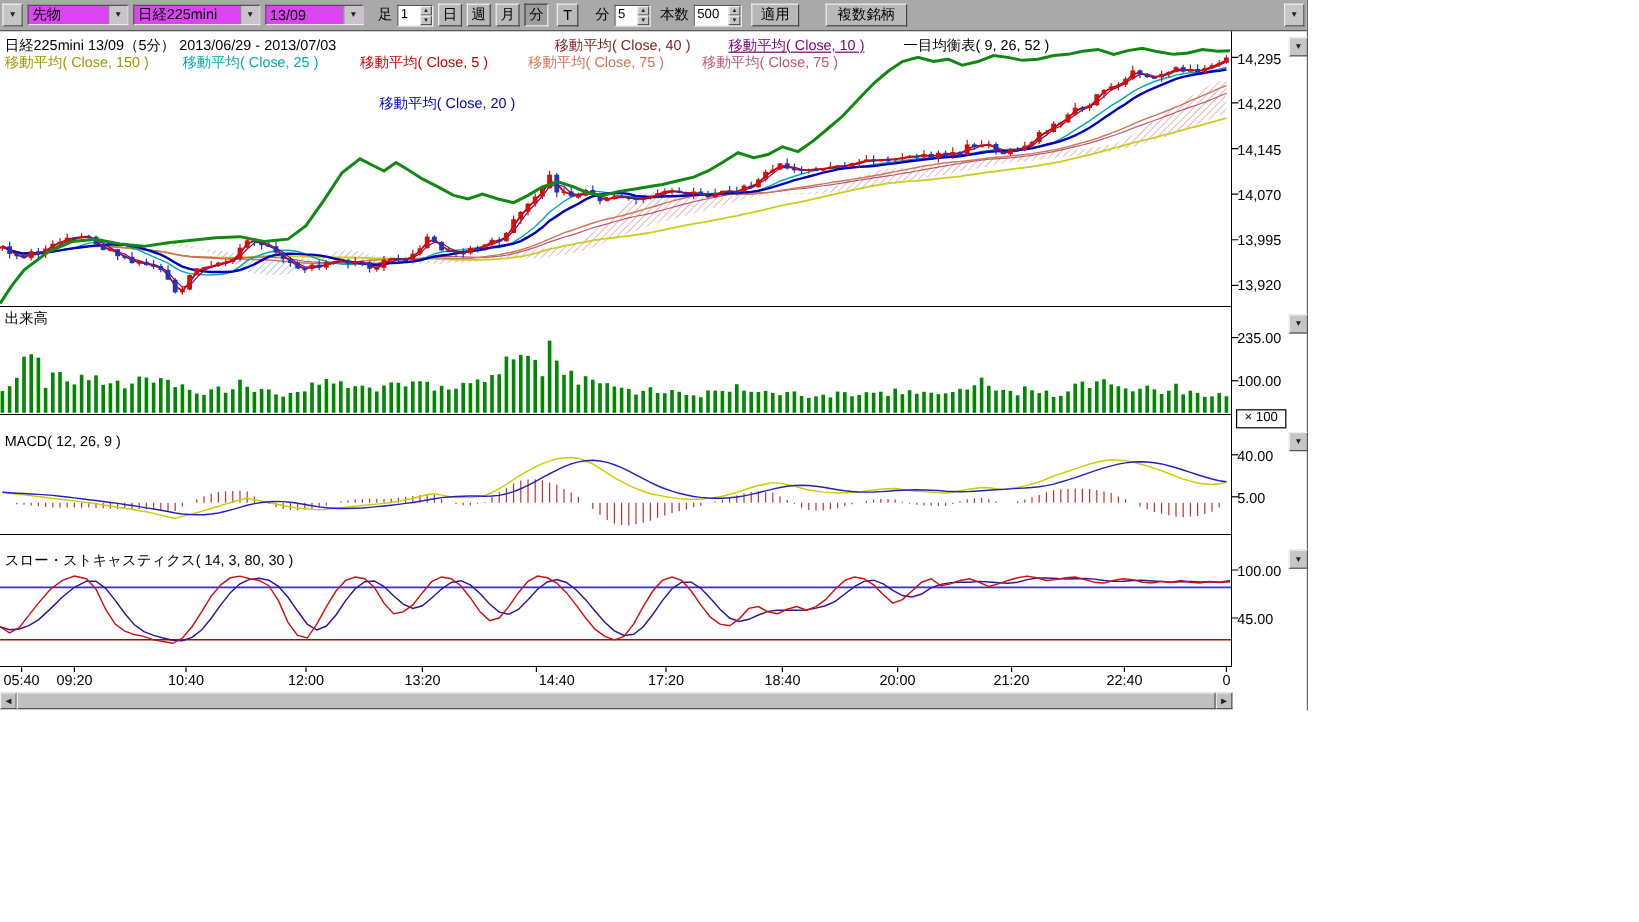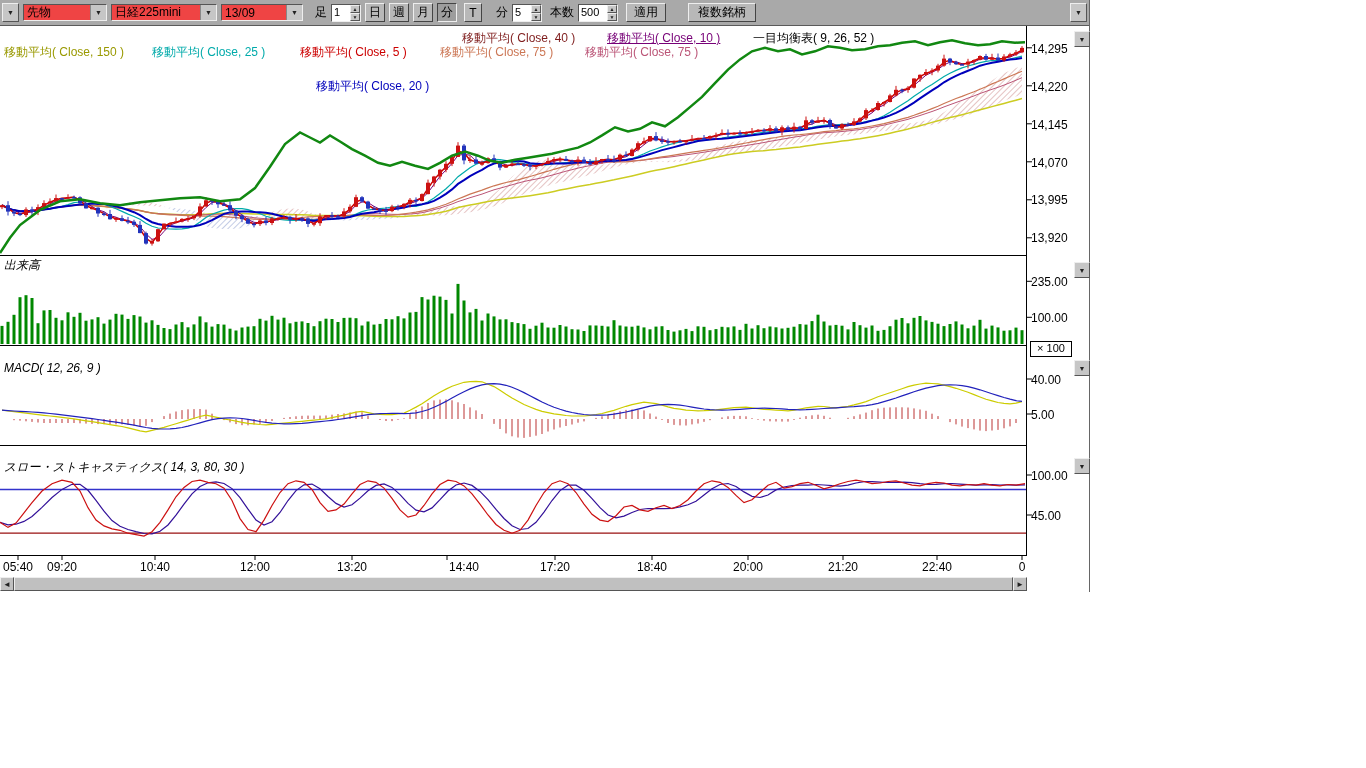--- a/index.html
+++ b/index.html
@@ -1,34 +1,34 @@
 <!DOCTYPE html>
 <html><head>
 <meta charset="utf-8">
 <style>
   html,body{margin:0;padding:0;background:#fff;}
   body{width:1366px;height:768px;overflow:hidden;font-family:"Liberation Sans","DejaVu Sans",sans-serif;}
   .window{position:absolute;left:0;top:0;width:1089px;height:592px;background:#fff;border-right:1px solid #666;}
   .toolbar{position:absolute;left:0;top:0;width:100%;height:26px;background:#a9a9a9;border-bottom:1px solid #5a5a5a;display:flex;align-items:center;gap:4px;padding:0 2px;box-sizing:border-box;font-size:12px;}
   .mini-combo{width:15px;height:17px;background:#c6c6c6;border:1px solid;border-color:#eee #555 #555 #eee;font-size:7px;display:flex;align-items:center;justify-content:center;color:#222;cursor:default;}
-  .dd{height:17px;background:#ef4444;border:1px solid;border-color:#555 #eee #eee #555;display:flex;align-items:center;box-sizing:border-box;}
+  .dd{height:17px;background:#d946ef;border:1px solid;border-color:#555 #eee #eee #555;display:flex;align-items:center;box-sizing:border-box;}
   .dd-text{flex:1;padding:0 3px;font-size:12px;white-space:nowrap;overflow:hidden;}
   .dd-arrow{width:15px;height:100%;background:#c6c6c6;border-left:1px solid #888;font-size:7px;display:flex;align-items:center;justify-content:center;color:#222;}
   .spin{height:18px;background:#fff;border:1px solid;border-color:#555 #eee #eee #555;display:flex;box-sizing:border-box;}
   .spin-val{flex:1;font-size:11px;padding:1px 2px 0 2px;}
   .spin-btns{width:10px;display:flex;flex-direction:column;}
   .spin-btns div{flex:1;background:#c6c6c6;border:1px solid;border-color:#eee #555 #555 #eee;font-size:5px;line-height:6px;text-align:center;color:#222;overflow:hidden;}
   .tb-btn{height:19px;background:#b8b8b8;border:1px solid;border-color:#eee #444 #444 #eee;font-size:12px;display:flex;align-items:center;justify-content:center;box-sizing:border-box;padding:0 3px;white-space:nowrap;}
   .tb-btn.pressed{border-color:#444 #eee #eee #444;background:#9d9d9d;}
   .tb-label{font-size:12px;color:#000;white-space:nowrap;}
   .chart-area{position:absolute;left:0;top:26px;width:1089px;height:566px;}
   #chart-svg{position:absolute;left:0;top:0;}
   .legend-item{position:absolute;font-size:12px;white-space:nowrap;}
   .ylab{position:absolute;left:1031px;font-size:12px;white-space:nowrap;color:#000;}
-  .panel-title{position:absolute;left:4px;font-size:12px;white-space:nowrap;color:#000;font-style:italic;}
+  .panel-title{position:absolute;left:4px;font-size:12px;white-space:nowrap;color:#000;}
   .mult-box{position:absolute;left:1030px;top:315px;width:40px;height:14px;background:#fff;border:1px solid #000;font-size:11px;line-height:13px;text-align:center;}
   .panel-dd{position:absolute;left:1074px;width:14px;height:14px;background:#c6c6c6;border:1px solid;border-color:#eee #555 #555 #eee;font-size:7px;display:flex;align-items:center;justify-content:center;color:#222;}
   .xlab{position:absolute;top:534px;font-size:12px;transform:translateX(-50%);white-space:nowrap;color:#000;}
   .scrollbar{position:absolute;left:0;top:551px;width:1027px;height:14px;background:#ddd;display:flex;}
   .sb-btn{width:14px;height:14px;background:#c0c0c0;border:1px solid;border-color:#eee #555 #555 #eee;font-size:8px;display:flex;align-items:center;justify-content:center;box-sizing:border-box;color:#222;}
   .sb-track{flex:1;position:relative;background:#e7e7e7;}
   .sb-thumb{position:absolute;left:0;top:0;height:14px;width:100%;background:#c0c0c0;border:1px solid;border-color:#eee #555 #555 #eee;box-sizing:border-box;}
 </style>
 </head>
 <body>
@@ -997,20 +997,21 @@
           </clipPath>
           <pattern id="hr" width="4" height="4" patternUnits="userSpaceOnUse" patternTransform="rotate(45)">
             <line x1="0" y1="0" x2="0" y2="4" stroke="#cc8888" stroke-width="1"></line>
           </pattern>
           <pattern id="hb" width="4" height="4" patternUnits="userSpaceOnUse" patternTransform="rotate(45)">
             <line x1="0" y1="0" x2="0" y2="4" stroke="#8899cc" stroke-width="1"></line>
           </pattern>
         </defs>
       </svg>
 
+    <span class="legend-item" style="left: 4px; top: 4px; color: rgb(0, 0, 0);">日経225mini 13/09（5分） 2013/06/29 - 2013/07/03</span>
     <span class="legend-item" style="left: 316px; top: 4px; color: rgb(0, 0, 187); margin-top: 48px;">移動平均( Close, 20 )</span>
     <span class="legend-item" style="left: 462px; top: 4px; color: #7f1d1d;">移動平均( Close, 40 )</span>
     <span class="legend-item" style="left: 607px; top: 4px; color: rgb(119, 0, 119); text-decoration: underline;">移動平均( Close, 10 )</span>
     <span class="legend-item" style="left: 753px; top: 4px; color: rgb(0, 0, 0);">一目均衡表( 9, 26, 52 )</span>
     <span class="legend-item" style="left: 4px; top: 18px; color: rgb(153, 153, 0);">移動平均( Close, 150 )</span>
     <span class="legend-item" style="left: 152px; top: 18px; color: rgb(0, 170, 170);">移動平均( Close, 25 )</span>
     <span class="legend-item" style="left: 300px; top: 18px; color: rgb(204, 0, 0);">移動平均( Close, 5 )</span>
     <span class="legend-item" style="left: 440px; top: 18px; color: rgb(204, 119, 85);">移動平均( Close, 75 )</span>
     <span class="legend-item" style="left: 585px; top: 18px; color: rgb(187, 85, 119);">移動平均( Close, 75 )</span>
 

